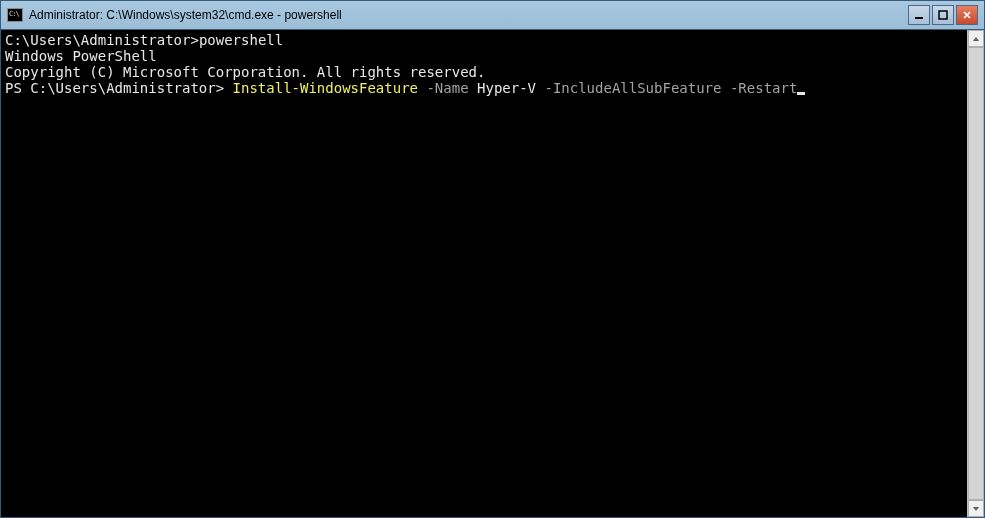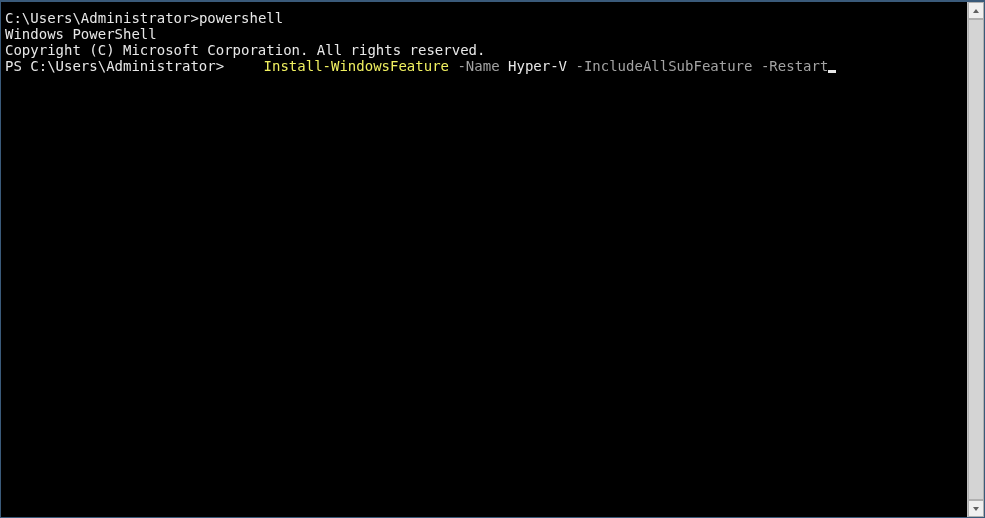--- a/index.html
+++ b/index.html
@@ -82,27 +82,27 @@
       border-top: 1px solid #3a5a7a;
       min-height: 0;
     }
     .terminal {
       flex: 1;
       background: #000;
       color: #e8e8e8;
       font-family: Consolas, "Lucida Console", monospace;
       font-size: 14px;
       line-height: 1.15;
-      padding: 8px 4px;
+      padding: 2px 4px;
       white-space: pre;
       overflow: hidden;
     }
     .line { display: block; }
     .tok-white { color: #e8e8e8; }
-    .tok-yellow { color: #f0f060; margin-left: 31px; }
+    .tok-yellow { color: #f0f060; }
     .tok-gray { color: #a3a3a3; }
     .cursor {
       display: inline-block;
       width: 8px;
       height: 3px;
       background: #e8e8e8;
       vertical-align: -2px;
       margin-left: 0px;
     }
     .scrollbar {
@@ -136,20 +136,42 @@
       right: 0;
       height: 100%;
       background: #d4d4d4;
       border: 1px solid #b0b0b0;
     }
   </style>
 </head>
 <body>
 
 <div class="window">
+  <div class="titlebar">
+    <div class="titlebar-icon"></div>
+    <div class="titlebar-text">Administrator: C:\Windows\system32\cmd.exe - powershell</div>
+    <div class="titlebar-controls">
+      <div class="titlebar-btn btn-min">
+        <svg width="10" height="10" viewBox="0 0 10 10">
+            <rect x="1" y="7" width="8" height="2" fill="#000"></rect>
+          </svg>
+      </div>
+      <div class="titlebar-btn btn-max">
+        <svg width="10" height="10" viewBox="0 0 10 10">
+            <rect x="1" y="1" width="8" height="8" fill="none" stroke="#000" stroke-width="1.5"></rect>
+          </svg>
+      </div>
+      <div class="titlebar-btn btn-close">
+        <svg width="10" height="10" viewBox="0 0 10 10">
+            <line x1="2" y1="2" x2="8" y2="8" stroke="#fff" stroke-width="1.6"></line>
+            <line x1="8" y1="2" x2="2" y2="8" stroke="#fff" stroke-width="1.6"></line>
+          </svg>
+      </div>
+    </div>
+  </div>
   <div class="window-body">
     <div class="terminal"><span class="line"><span class="tok-white">C:\Users\Administrator&gt;</span><span class="tok-white">powershell</span></span><span class="line tok-white">Windows PowerShell</span><span class="line tok-white">Copyright (C) Microsoft Corporation. All rights reserved.</span><span class="line"></span><span class="line"><span class="tok-white">PS C:\Users\Administrator&gt; </span><span class="tok-yellow">Install-WindowsFeature</span><span class="tok-gray"> -Name </span><span class="tok-white">Hyper-V</span><span class="tok-gray"> -IncludeAllSubFeature </span><span class="tok-gray">-Restart</span><span class="cursor"></span></span>
     </div>
     <div class="scrollbar">
       <div class="scroll-btn">
         <svg width="8" height="8" viewBox="0 0 8 8">
             <polygon points="4,2 7,6 1,6" fill="#606060"></polygon>
           </svg>
       </div>
       <div class="scroll-track">

